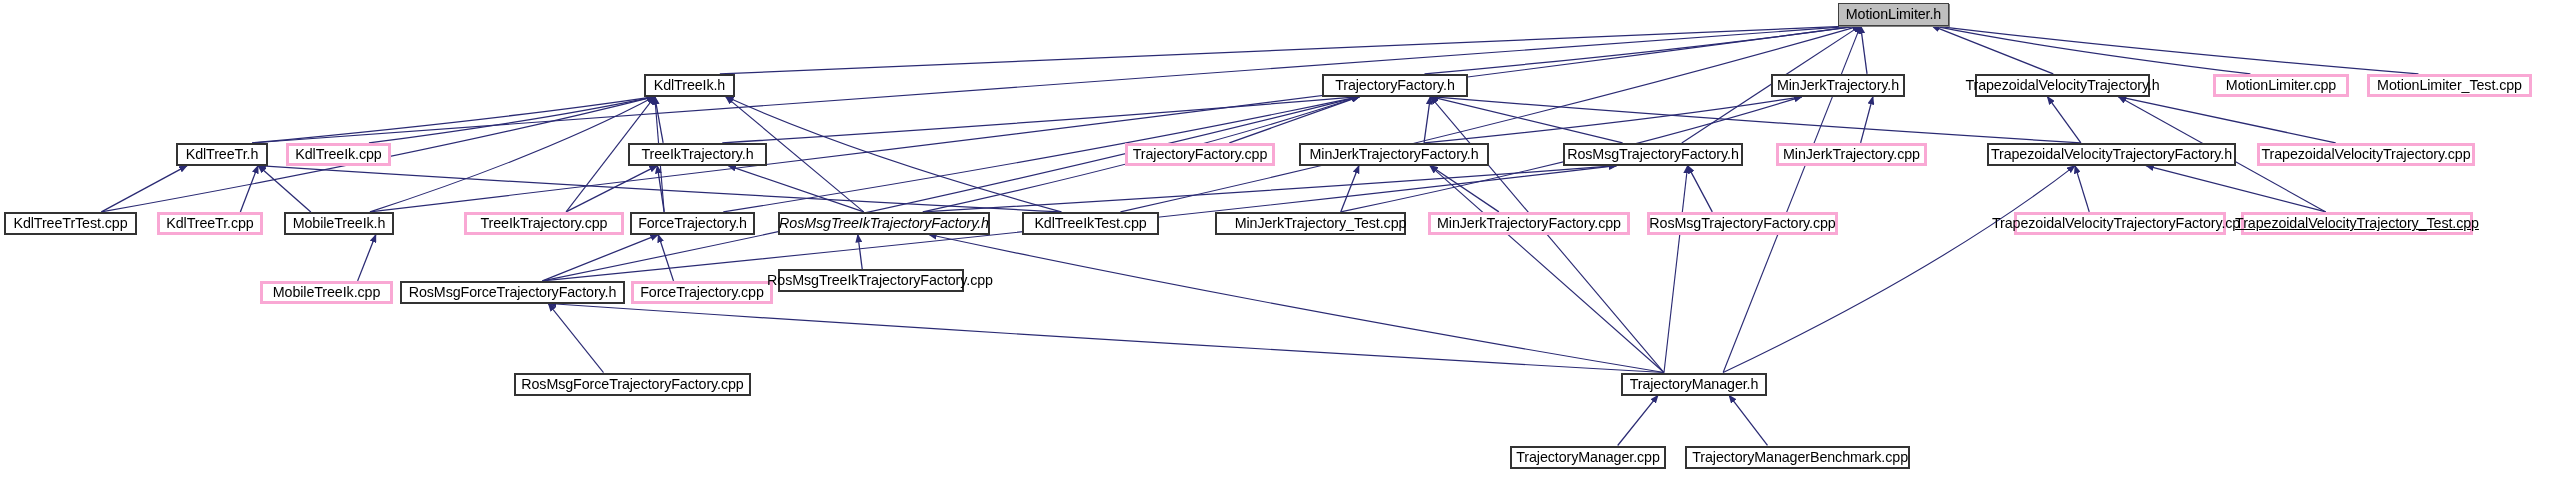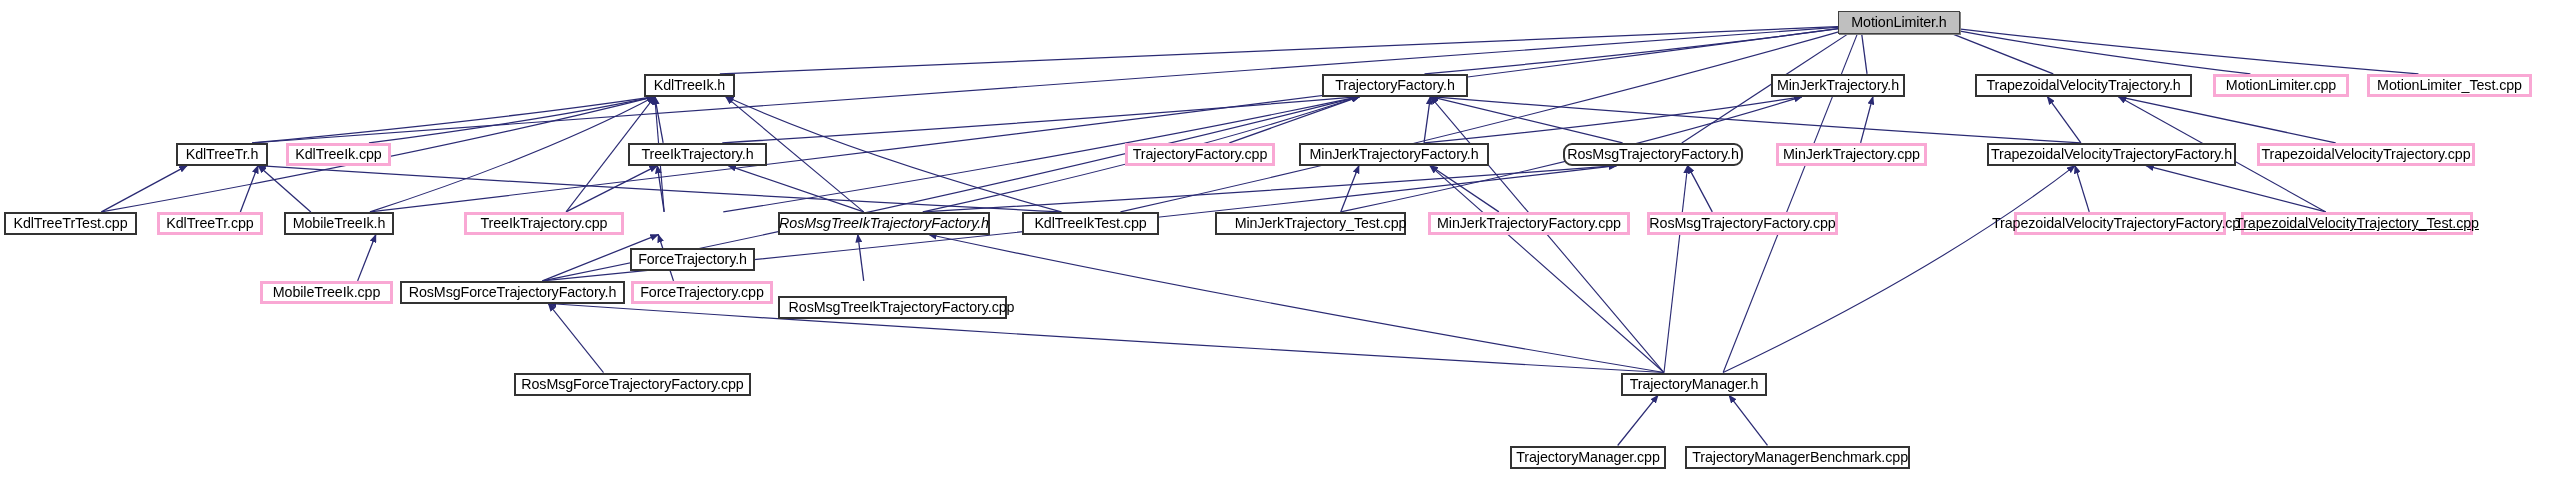--- a/index.html
+++ b/index.html
@@ -102,33 +102,33 @@
         <path d="M 1747 378 Q 1968.34 273 2104 168" fill="none" stroke="#2a2a73" stroke-width="1.15" marker-end="url(#arrow)"></path>
         <path d="M 1687 378 Q 1699 273 1711 168" fill="none" stroke="#2a2a73" stroke-width="1.15" marker-end="url(#arrow)"></path>
         <path d="M 1687 378 Q 1268 308 941 238" fill="none" stroke="#2a2a73" stroke-width="1.15" marker-end="url(#arrow)"></path>
         <path d="M 1687 378 Q 1075 343 555 308" fill="none" stroke="#2a2a73" stroke-width="1.15" marker-end="url(#arrow)"></path>
         <path d="M 1687 378 Q 1568.5 238 1450 98" fill="none" stroke="#2a2a73" stroke-width="1.15" marker-end="url(#arrow)"></path>
         <path d="M 1640 452 Q 1660.5 426.5 1681 401" fill="none" stroke="#2a2a73" stroke-width="1.3" marker-end="url(#arrow)"></path>
         <path d="M 1792 452 Q 1772.5 426.5 1753 401" fill="none" stroke="#2a2a73" stroke-width="1.3" marker-end="url(#arrow)"></path>
       </g>
   </svg>
   <div id="node-layer">
-      <div class="node root" style="left: 1838px; top: 3px; width: 122px; margin-top: 8px;">
+      <div class="node root" style="left: 1838px; top: 3px; width: 111px;">
         <span>MotionLimiter.h</span>
       </div>
       <div class="node thick" style="left: 644px; top: 74px; width: 91px;">
         <span>KdlTreeIk.h</span>
       </div>
       <div class="node thick" style="left: 1322px; top: 74px; width: 146px;">
         <span>TrajectoryFactory.h</span>
       </div>
       <div class="node thick" style="left: 1771px; top: 74px; width: 134px;">
         <span>MinJerkTrajectory.h</span>
       </div>
-      <div class="node thick" style="left: 1975px; top: 74px; width: 217px;">
+      <div class="node thick" style="left: 1975px; top: 74px; width: 175px;">
         <span>TrapezoidalVelocityTrajectory.h</span>
       </div>
       <div class="node" style="left: 2213px; top: 74px; width: 136px;">
         <span>MotionLimiter.cpp</span>
       </div>
       <div class="node" style="left: 2367px; top: 74px; width: 165px;">
         <span>MotionLimiter_Test.cpp</span>
       </div>
       <div class="node thick" style="left: 176px; top: 143px; width: 92px;">
         <span>KdlTreeTr.h</span>
@@ -138,21 +138,21 @@
       </div>
       <div class="node thick" style="left: 628px; top: 143px; width: 139px;">
         <span>TreeIkTrajectory.h</span>
       </div>
       <div class="node" style="left: 1125px; top: 143px; width: 150px;">
         <span>TrajectoryFactory.cpp</span>
       </div>
       <div class="node thick" style="left: 1299px; top: 143px; width: 190px;">
         <span>MinJerkTrajectoryFactory.h</span>
       </div>
-      <div class="node thick" style="left: 1563px; top: 143px; width: 180px; border-radius: 9px;">
+      <div class="node thick" style="left: 1563px; top: 143px; width: 180px;">
         <span>RosMsgTrajectoryFactory.h</span>
       </div>
       <div class="node" style="left: 1756px; top: 143px; width: 151px; margin-left: 20px;">
         <span>MinJerkTrajectory.cpp</span>
       </div>
       <div class="node thick" style="left: 1987px; top: 143px; width: 249px;">
         <span>TrapezoidalVelocityTrajectoryFactory.h</span>
       </div>
       <div class="node" style="left: 2257px; top: 143px; width: 218px;">
         <span>TrapezoidalVelocityTrajectory.cpp</span>
@@ -162,21 +162,21 @@
       </div>
       <div class="node" style="left: 157px; top: 212px; width: 106px;">
         <span>KdlTreeTr.cpp</span>
       </div>
       <div class="node thick" style="left: 284px; top: 212px; width: 110px;">
         <span>MobileTreeIk.h</span>
       </div>
       <div class="node" style="left: 464px; top: 212px; width: 160px;">
         <span>TreeIkTrajectory.cpp</span>
       </div>
-      <div class="node thick" style="left: 630px; top: 212px; width: 125px; margin-top: 36px;">
+      <div class="node thick" style="left: 630px; top: 212px; width: 125px;">
         <span>ForceTrajectory.h</span>
       </div>
       <div class="node thick" style="left: 778px; top: 212px; width: 212px; font-style: italic;">
         <span>RosMsgTreeIkTrajectoryFactory.h</span>
       </div>
       <div class="node thick" style="left: 1022px; top: 212px; width: 137px;">
         <span>KdlTreeIkTest.cpp</span>
       </div>
       <div class="node thick" style="left: 1215px; top: 212px; width: 191px; padding-left: 20px;">
         <span>MinJerkTrajectory_Test.cpp</span>
@@ -195,21 +195,21 @@
       </div>
       <div class="node" style="left: 260px; top: 281px; width: 133px;">
         <span>MobileTreeIk.cpp</span>
       </div>
       <div class="node thick" style="left: 400px; top: 281px; width: 225px;">
         <span>RosMsgForceTrajectoryFactory.h</span>
       </div>
       <div class="node" style="left: 631px; top: 281px; width: 142px;">
         <span>ForceTrajectory.cpp</span>
       </div>
-      <div class="node thick" style="left: 778px; top: 296px; width: 229px; padding-left: 18px;">
+      <div class="node thick" style="left: 778px; top: 269px; width: 186px; padding-left: 18px;">
         <span>RosMsgTreeIkTrajectoryFactory.cpp</span>
       </div>
       <div class="node thick" style="left: 514px; top: 373px; width: 237px;">
         <span>RosMsgForceTrajectoryFactory.cpp</span>
       </div>
       <div class="node thick" style="left: 1621px; top: 373px; width: 146px;">
         <span>TrajectoryManager.h</span>
       </div>
       <div class="node thick" style="left: 1510px; top: 446px; width: 156px;">
         <span>TrajectoryManager.cpp</span>

